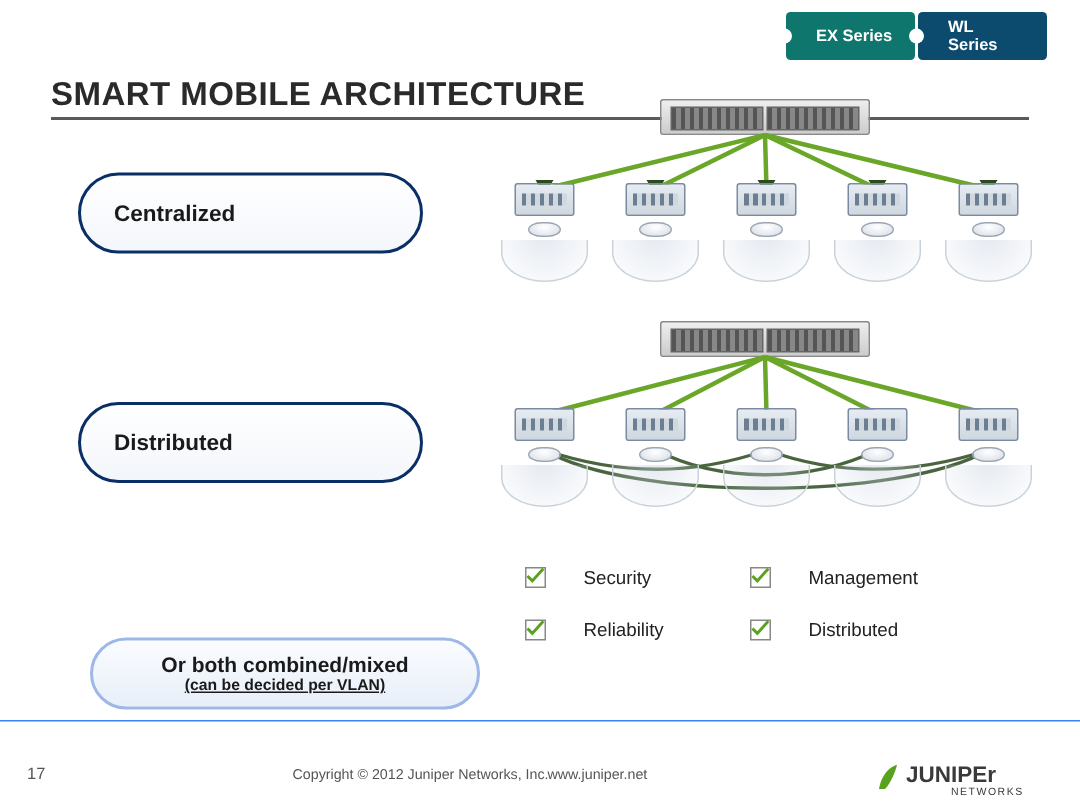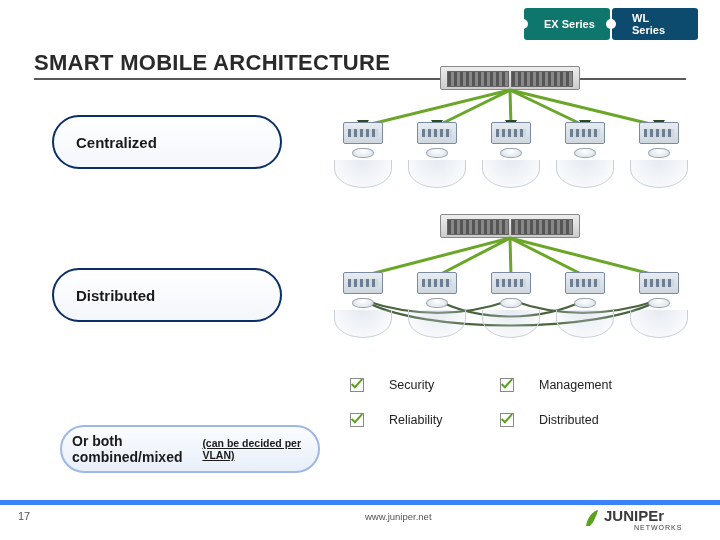--- a/index.html
+++ b/index.html
@@ -15,21 +15,21 @@
   .tag { position: absolute; top: 8px; height: 32px; color: #fff; font-size: 11px; font-weight: 700; display: flex; align-items: center; padding: 0 14px 0 20px; border-radius: 3px; }
   .tag.ex { right: 110px; background: #0f766e; width: 86px; }
   .tag.wl { right: 22px; background: #0c4a6e; width: 86px; }
   .tag .notch { position: absolute; left: -6px; top: 50%; transform: translateY(-50%); width: 10px; height: 10px; border-radius: 50%; background: #fff; }
   .tag.wl .notch { background: #fff; }
 
   
   .box { position: absolute; left: 52px; width: 230px; height: 54px; border: 2px solid #0a2f66; border-radius: 28px; background: linear-gradient(#fff, #f3f6fb); display: flex; align-items: center; padding-left: 22px; font-size: 15px; font-weight: 600; color: #1a1a1a; }
   .box.centralized { top: 115px; }
   .box.distributed  { top: 268px; }
-  .box.combined { left: 60px; top: 425px; width: 260px; height: 48px; border: 2px solid #9db7e6; border-radius: 26px; background: linear-gradient(#fafcff,#e8eff9); flex-direction: row; align-items: center; justify-content: center; padding: 4px 10px; }
+  .box.combined { left: 60px; top: 425px; width: 260px; height: 48px; border: 2px solid #9db7e6; border-radius: 26px; background: linear-gradient(#fafcff,#e8eff9); flex-direction: column; align-items: center; justify-content: center; padding: 4px 10px; }
   .box.combined .l1 { font-size: 14px; font-weight: 700; }
   .box.combined .l2 { font-size: 10.5px; font-weight: 600; text-decoration: underline; }
 
   
   .diagram { position: absolute; left: 330px; width: 360px; }
   .diagram.c { top: 66px; height: 145px; }
   .diagram.d { top: 214px; height: 160px; }
 
   
   .controller { position: absolute; top: 0; left: 50%; transform: translateX(-50%); width: 140px; height: 24px; background: linear-gradient(#eee,#ccc); border: 1px solid #888; border-radius: 2px; }
@@ -49,21 +49,21 @@
   .acc.p2 { left: 148px; }
   .acc.p3 { left: 222px; }
   .acc.p4 { left: 296px; }
 
   
   .features { position: absolute; left: 350px; top: 378px; display: grid; grid-template-columns: 18px 90px 18px 110px; row-gap: 6px; align-items: center; font-size: 12.5px; color: #222; gap: 21px; }
   .chk { width:14px; height:14px; border:1px solid #888; background:#fff; display:inline-flex; align-items:center; justify-content:center; }
   .chk svg { width:16px; height:16px; margin:-3px 0 0 -1px; }
 
   
-  .footer { position:absolute; left:0; right:0; bottom:0; height:40px; border-top:5px solid #3b82f6; }
+  .footer { position:absolute; left:0; right:0; bottom:0; height:60px; border-top:1px solid #3b82f6; }
   .pagenum { position:absolute; left:18px; bottom:18px; font-size:11px; color:#555; }
   .copy { position:absolute; left:195px; bottom:18px; font-size:9.5px; color:#555; }
   .url  { position:absolute; left:365px; bottom:18px; font-size:9.5px; color:#555; }
   .logo { position:absolute; right:26px; bottom:8px; text-align:right;text-decoration:underline; }
   .logo svg { display:block; }
 </style>
 </head>
 <body>
 
 <div class="slide">
@@ -203,20 +203,21 @@
     <span class="chk">
         <svg viewBox="0 0 16 16">
           <path d="M2 8 L6 12 L15 2" stroke="#5aa21d" stroke-width="2.4" fill="none"></path>
         </svg>
       </span>
     <span>Distributed</span>
   </div>
 
   <div class="footer">
     <div class="pagenum">17</div>
+    <div class="copy">Copyright © 2012 Juniper Networks, Inc.</div>
     <div class="url">www.juniper.net</div>
     <div class="logo">
       <svg width="110" height="28" viewBox="0 0 110 28">
         <g fill="#3a3a3a">
           <path d="M2 22 C4 10 12 6 14 6 C13 10 10 18 6 22 Z" fill="#5aa21d"></path>
           <text x="20" y="17" font-family="Arial" font-size="15" font-weight="700">JUNIPEr</text>
           <text x="50" y="26" font-family="Arial" font-size="7" letter-spacing="1">NETWORKS</text>
         </g>
       </svg>
     </div>

